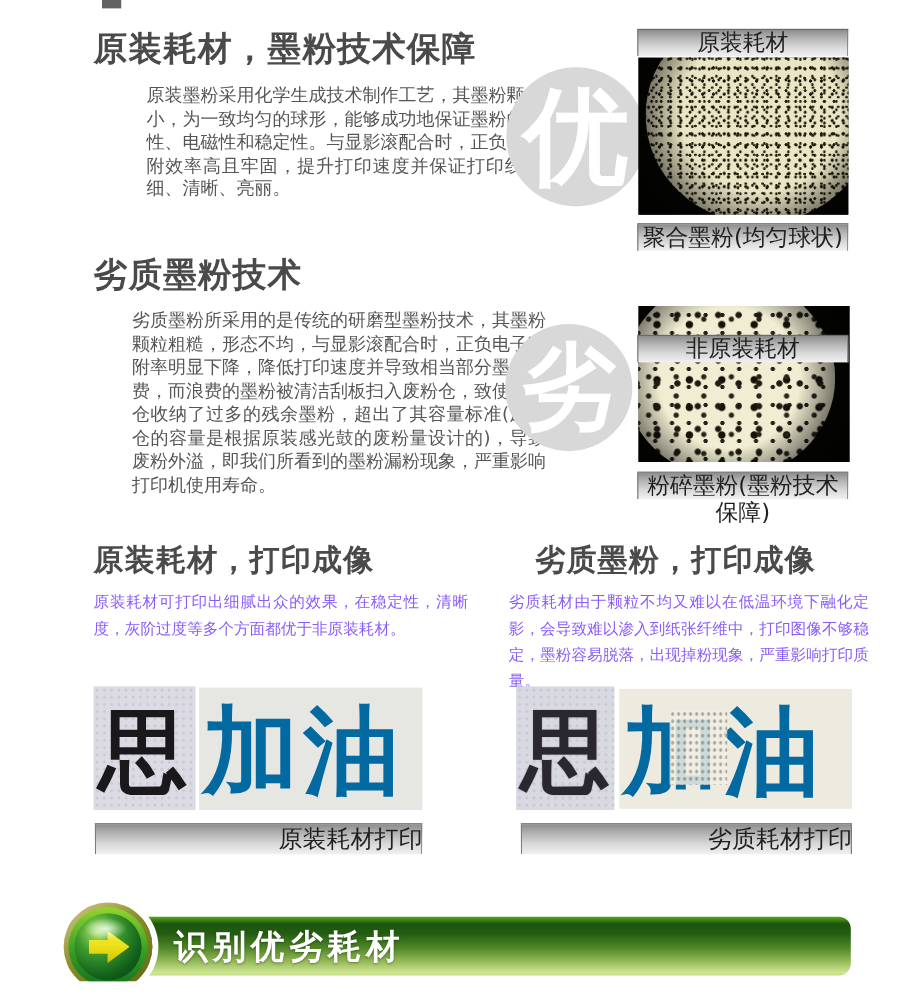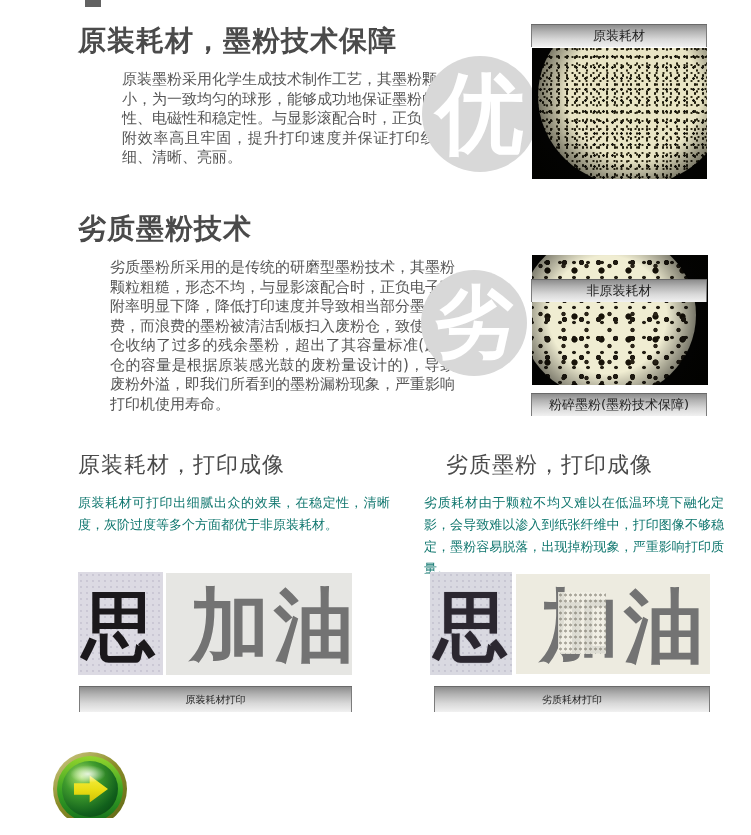--- a/index.html
+++ b/index.html
@@ -1,35 +1,35 @@
 <!DOCTYPE html>
 <html><head>
 <meta charset="utf-8">
 <style>
   html,body{margin:0;padding:0;background:#ffffff;}
   #page{position:relative;width:751px;height:818px;background:#ffffff;overflow:hidden;
         font-family:"DejaVu Sans","Liberation Sans",sans-serif;}
 
   
   .h-big{position:absolute;font-size:28px;font-weight:bold;color:#4a4a4a;letter-spacing:1px;white-space:nowrap;}
-  .h-mid{position:absolute;font-size:22px;font-weight:normal;color:#4a4a4a;letter-spacing:1px;white-space:nowrap;}
+  .h-mid{position:absolute;font-size:25px;font-weight:bold;color:#4a4a4a;letter-spacing:1px;white-space:nowrap;}
   .para{position:absolute;font-size:15px;line-height:19.5px;color:#555555;text-align:justify;}
-  .para-sm{position:absolute;font-size:13px;line-height:22px;color:#0f766e;text-align:justify;}
+  .para-sm{position:absolute;font-size:13px;line-height:22px;color:#8b5cf6;text-align:justify;}
 
   
   .wm{position:absolute;border-radius:50%;background:#d8d8d8;display:flex;align-items:center;justify-content:center;
       color:#ffffff;font-weight:bold;z-index:0;}
   #wm-you{left:422px;top:56px;width:116px;height:116px;font-size:88px;}
   #wm-lie{left:421px;top:270px;width:106px;height:106px;font-size:78px;}
 
   
-  .metal-bar{position:absolute;height:22px;line-height:22px;text-align:center;color:#1f1f1f;font-size:13px;
+  .metal-bar{position:absolute;height:22px;line-height:22px;text-align:center;color:#1f1f1f;font-size:19px;
              background:linear-gradient(180deg,#8d8d8d 0%,#b3b3b3 30%,#d8d8d8 65%,#f1f1f1 100%);
              border-top:1px solid #6a6a6a;box-shadow:inset 1px 0 0 #7c7c7c, inset -1px 0 0 #7c7c7c;z-index:2;}
-  .metal-bar.wide{height:25px;line-height:25px;font-size:10px;}
+  .metal-bar.wide{height:25px;line-height:25px;font-size:20px;text-align:right;}
 
   
   .photo{position:absolute;background:#060604;overflow:hidden;z-index:1;}
   .toner-circle{position:absolute;border-radius:50%;}
   #circle1{left:6px;top:-42px;width:190px;height:180px;background-color:#e9e5c5;
     background-image:
       radial-gradient(circle,#1e1b0c 1.05px,rgba(0,0,0,0) 1.45px),
       radial-gradient(circle,#262210 0.95px,rgba(0,0,0,0) 1.35px),
       radial-gradient(circle,#14120a 1.15px,rgba(0,0,0,0) 1.5px),
       radial-gradient(circle,#2a2614 0.9px,rgba(0,0,0,0) 1.3px);
@@ -45,21 +45,21 @@
     background-size:17px 19px,23px 16px,27px 23px,14px 15px;
     background-position:2px 3px,9px 11px,14px 5px,5px 9px;}
   #vig2{position:absolute;inset:0;background:radial-gradient(circle at 43% 46%,rgba(0,0,0,0) 48%,rgba(0,0,0,0.5) 72%,rgba(2,2,0,0.97) 92%);}
 
   
   .sample{position:absolute;overflow:hidden;z-index:1;}
   .sample.noise{background-image:radial-gradient(rgba(110,105,135,0.16) 1px,rgba(0,0,0,0) 1.4px);background-size:6px 6px;}
   .serif-char{font-family:"DejaVu Serif","Liberation Serif",serif;font-size:74px;font-weight:bold;
               color:#1b181c;position:absolute;left:4px;top:6px;letter-spacing:-16px;white-space:nowrap;}
   .bold-word{font-family:"DejaVu Sans","Liberation Sans",sans-serif;font-weight:900;font-size:80px;
-             color:#737373;position:absolute;left:24px;top:0px;letter-spacing:4px;white-space:nowrap;}
+             color:#0369a1;position:absolute;left:3px;top:0px;letter-spacing:4px;white-space:nowrap;}
   .fade-patch{position:absolute;background:rgba(240,238,228,0.85);
               background-image:radial-gradient(rgba(95,90,78,0.5) 1px,rgba(0,0,0,0) 1.5px);
               background-size:5px 6px;z-index:3;}
 
   
   #banner-bar{position:absolute;left:57px;top:764px;width:652px;height:49px;z-index:1;
     border-radius:6px 10px 10px 6px;
     background:linear-gradient(180deg,#59a818 0%,#1b560d 12%,#235c11 28%,#4d8526 52%,#8fb553 74%,#cfe693 95%,#c3dd82 100%);}
   #banner-title{position:absolute;left:88px;top:0;height:49px;line-height:49px;color:#ffffff;
     font-size:28px;font-weight:bold;letter-spacing:4px;text-shadow:0 1px 2px rgba(0,0,0,0.35);white-space:nowrap;}
@@ -92,20 +92,21 @@
 
   <div class="wm" id="wm-you">
     <span>优</span>
   </div>
 
   <div class="metal-bar" style="left:531px;top:24px;width:176px;">原装耗材</div>
   <div class="photo" style="left:532px;top:48px;width:175px;height:131px;">
     <div class="toner-circle" id="circle1"></div>
     <div id="vig1"></div>
   </div>
+  <div class="metal-bar" style="left:531px;top:186px;width:176px;">聚合墨粉(均匀球状)</div>
 
   <div class="h-big" style="left:78px;top:210px;">劣质墨粉技术</div>
   <div class="para" style="left:78px;top:258px;width:345px;margin-left:32px;">劣质墨粉所采用的是传统的研磨型墨粉技术，其墨粉颗粒粗糙，形态不均，与显影滚配合时，正负电子吸附率明显下降，降低打印速度并导致相当部分墨粉浪费，而浪费的墨粉被清洁刮板扫入废粉仓，致使废粉仓收纳了过多的残余墨粉，超出了其容量标准(废粉仓的容量是根据原装感光鼓的废粉量设计的)，导致废粉外溢，即我们所看到的墨粉漏粉现象，严重影响打印机使用寿命。</div>
 
   <div class="wm" id="wm-lie">
     <span>劣</span>
   </div>
 
   <div class="metal-bar" style="left:531px;top:231px;width:176px;margin-top:48px;">非原装耗材</div>
   <div class="photo" style="left:532px;top:255px;width:176px;height:130px;">
@@ -130,20 +131,23 @@
 
   <div class="sample noise" style="left:430px;top:572px;width:82px;height:103px;background-color:#d9d9e1;">
     <span class="serif-char" style="color:#2b2730;text-shadow:0 0 1px rgba(60,55,70,0.6);">思，</span>
   </div>
   <div class="sample" style="left:516px;top:574px;width:194px;height:100px;background-color:#edebe0;">
     <span class="bold-word">加油</span>
     <div class="fade-patch" style="left:42px;top:18px;width:48px;height:62px;"></div>
   </div>
   <div class="metal-bar wide" style="left:434px;top:686px;width:276px;">劣质耗材打印</div>
 
+  <div id="banner-bar">
+    <span id="banner-title">识别优劣耗材</span>
+  </div>
   <div id="sphere">
     <div id="sphere-ring">
       <div id="sphere-ball">
         <div id="arrow"></div>
       </div>
     </div>
   </div>
 
 </div>
 

